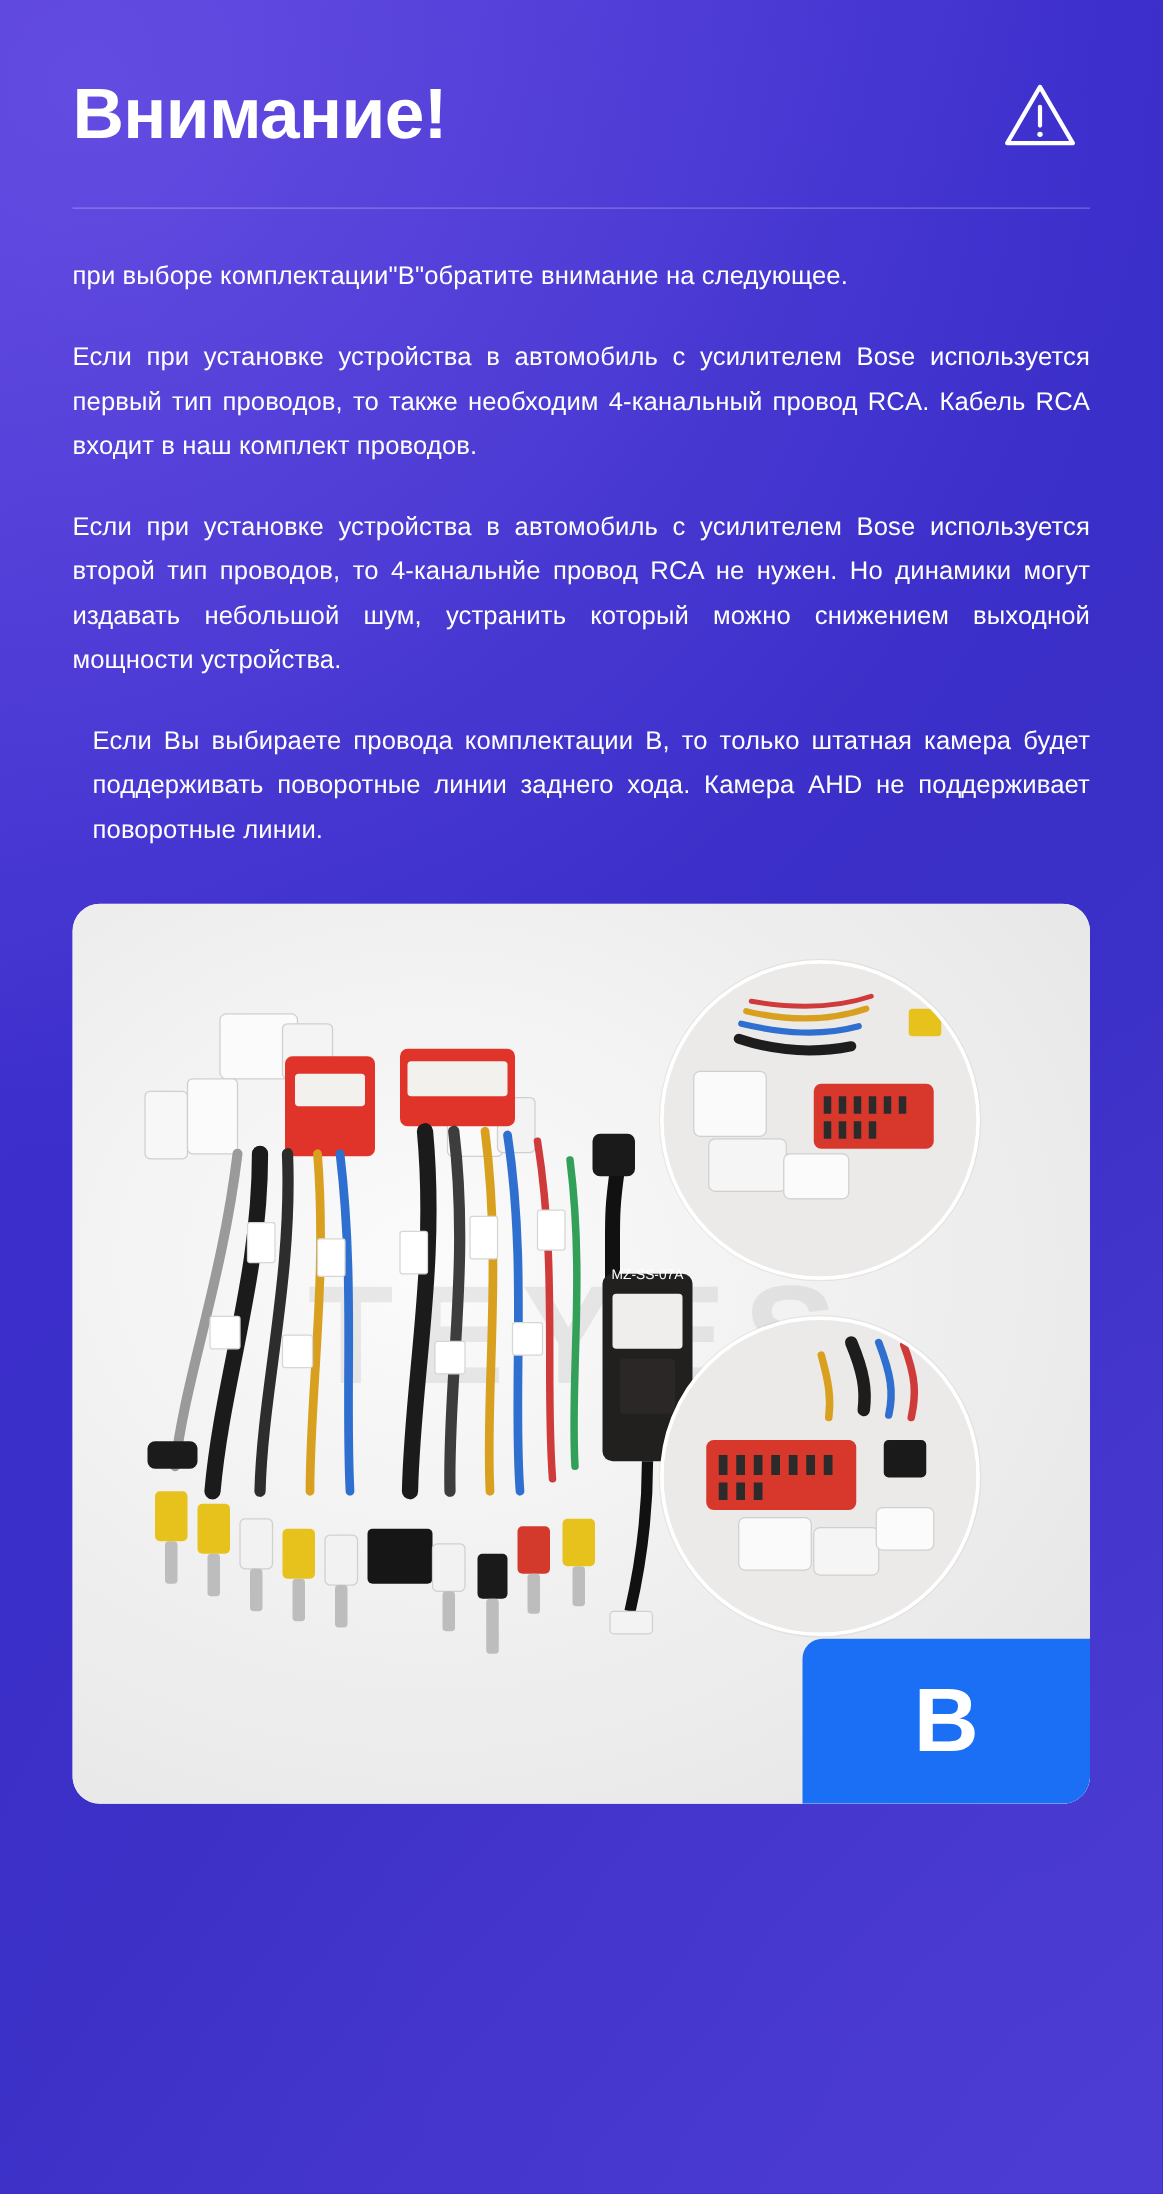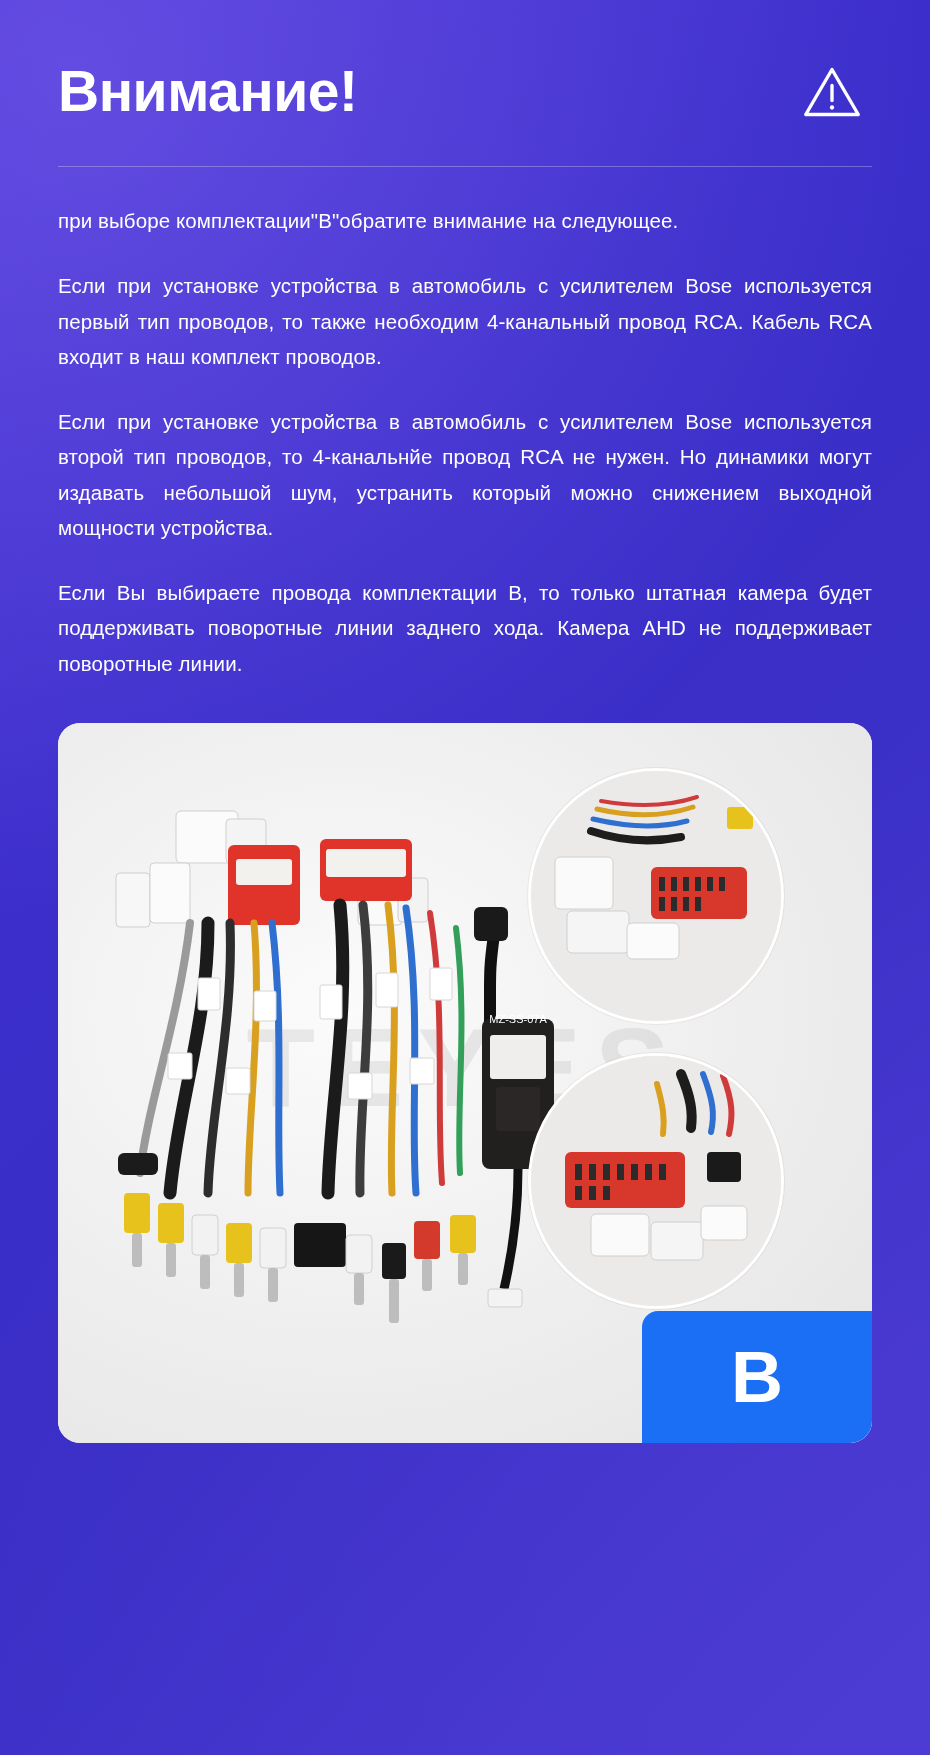--- a/index.html
+++ b/index.html
@@ -65,20 +65,21 @@
   .para {
     color: #ffffff;
     font-size: 20.5px;
     line-height: 1.72;
     text-align: justify;
     margin: 0 0 30px 0;
     letter-spacing: 0.1px;
   }
   .para:last-child {
     margin-bottom: 0;
+    margin-left: 16px;
   }
   .photo-card {
     position: relative;
     margin: 42px 0 0 0;
     width: 814px;
     height: 720px;
     background: #f2f2f2;
     border-radius: 22px;
     overflow: hidden;
   }

